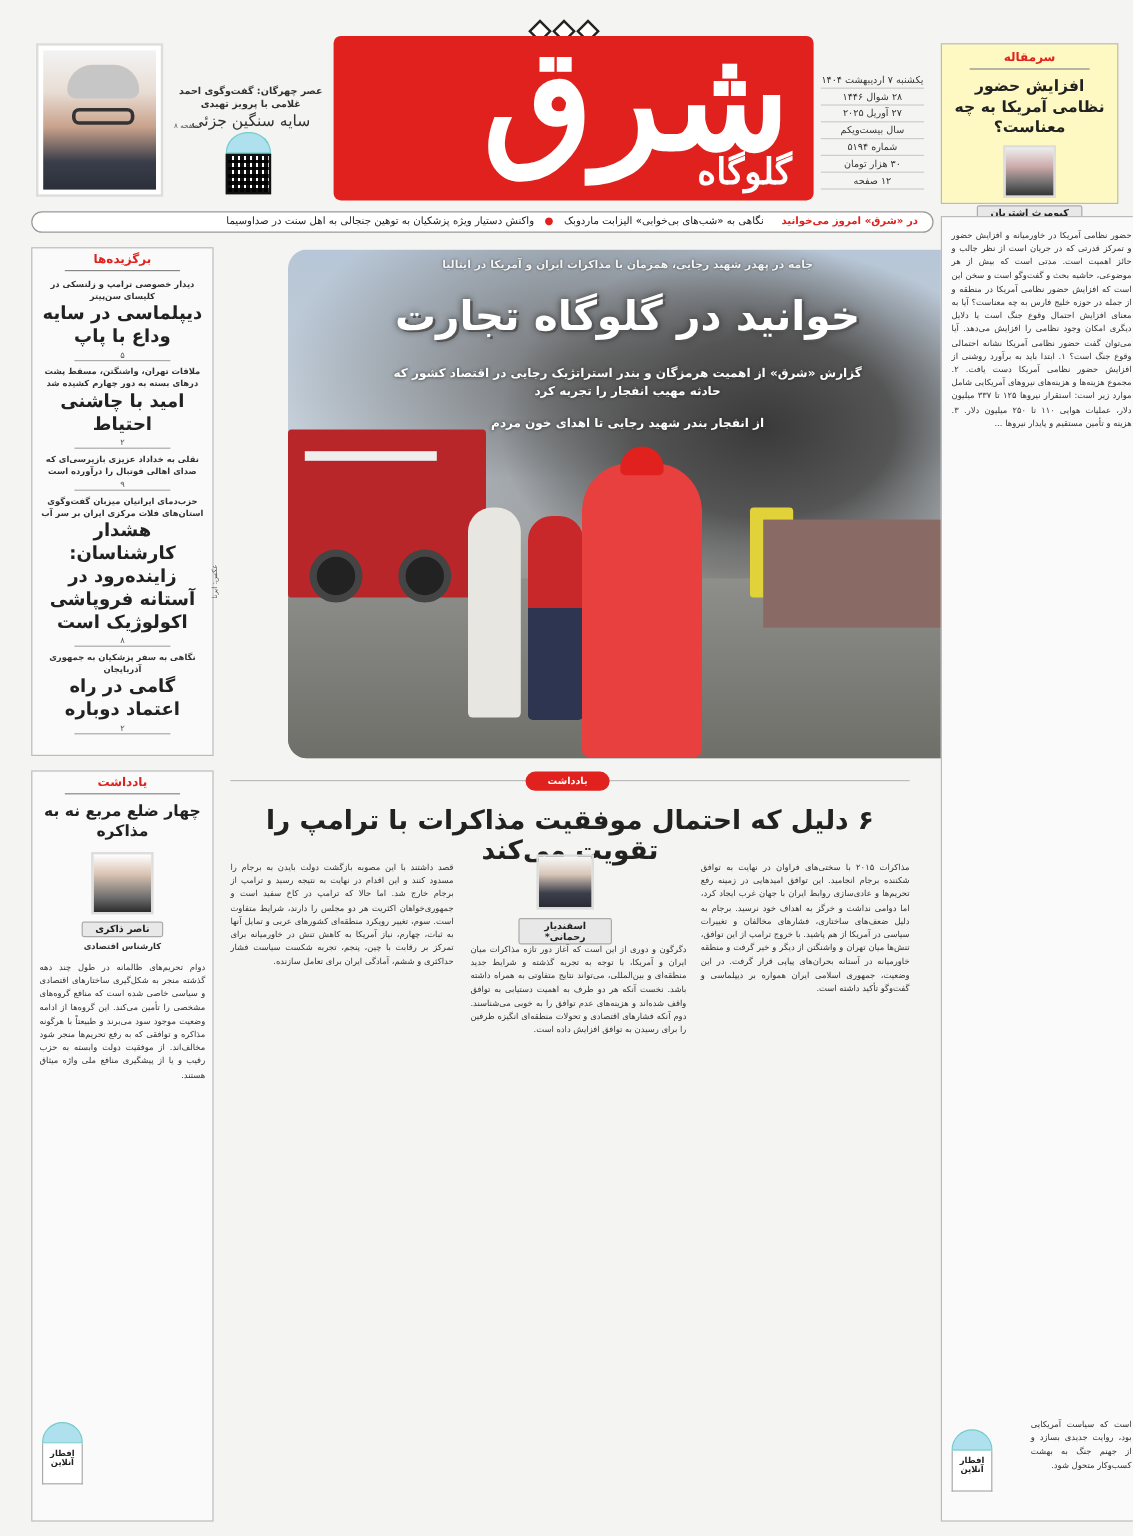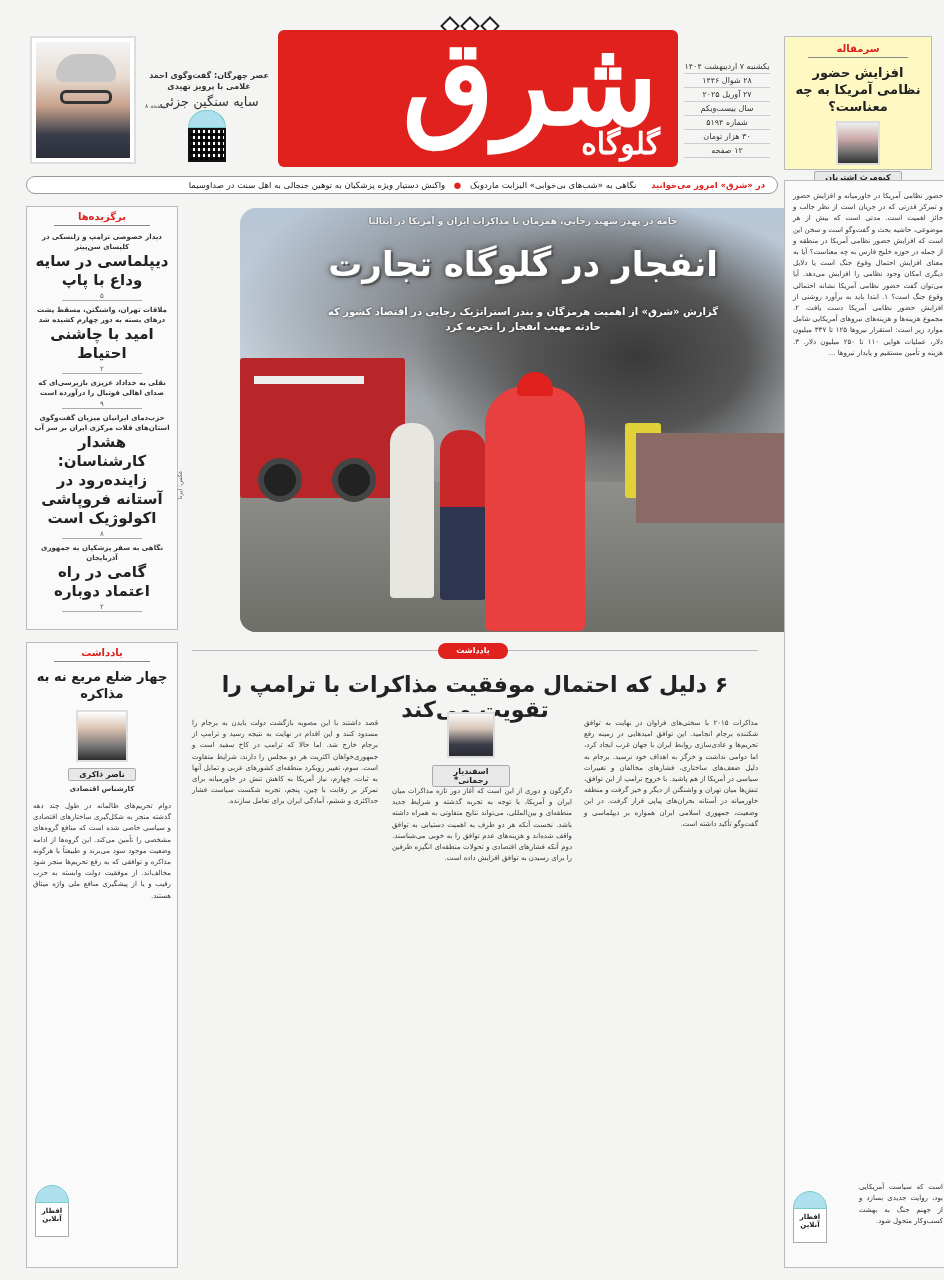--- a/index.html
+++ b/index.html
@@ -197,22 +197,23 @@
   </div>
   <div class="truck-cab"></div>
   <div class="truck-right"></div>
   <div class="man-white"></div>
   <div class="man-red"></div>
   <div class="man-main">
       <div class="helmet"></div>
     </div>
 
   <div class="kicker">جامه در پهدر شهید رجایی، همزمان با مذاکرات ایران و آمریکا در ایتالیا</div>
-  <div class="headline">انفجار در گلوگاه تجارت</div>
+  <div class="headline">خوانید در گلوگاه تجارت</div>
   <div class="sub">گزارش «شرق» از اهمیت هرمزگان و بندر استراتژیک رجایی در اقتصاد کشور که حادثه مهیب انفجار را تجربه کرد</div>
+  <div class="sub2">از انفجار بندر شهید رجایی تا اهدای خون مردم</div>
 </div>
 
 <div class="abs opinion-left">
   <div class="section-label">یادداشت</div>
   <div class="label-rule"></div>
   <div class="headline">چهار ضلع مربع نه به مذاکره</div>
   <div class="photo"></div>
   <div class="name-pill">ناصر ذاکری</div>
   <div class="role">کارشناس اقتصادی</div>
   <div class="body-text" style="margin-top:8px;">دوام تحریم‌های ظالمانه در طول چند دهه گذشته منجر به شکل‌گیری ساختارهای اقتصادی و سیاسی خاصی شده است که منافع گروه‌های مشخصی را تأمین می‌کند. این گروه‌ها از ادامه وضعیت موجود سود می‌برند و طبیعتاً با هرگونه مذاکره و توافقی که به رفع تحریم‌ها منجر شود مخالف‌اند. از موفقیت دولت وابسته به حزب رقیب و یا از پیشگیری منافع ملی واژه میثاق هستند.</div>

